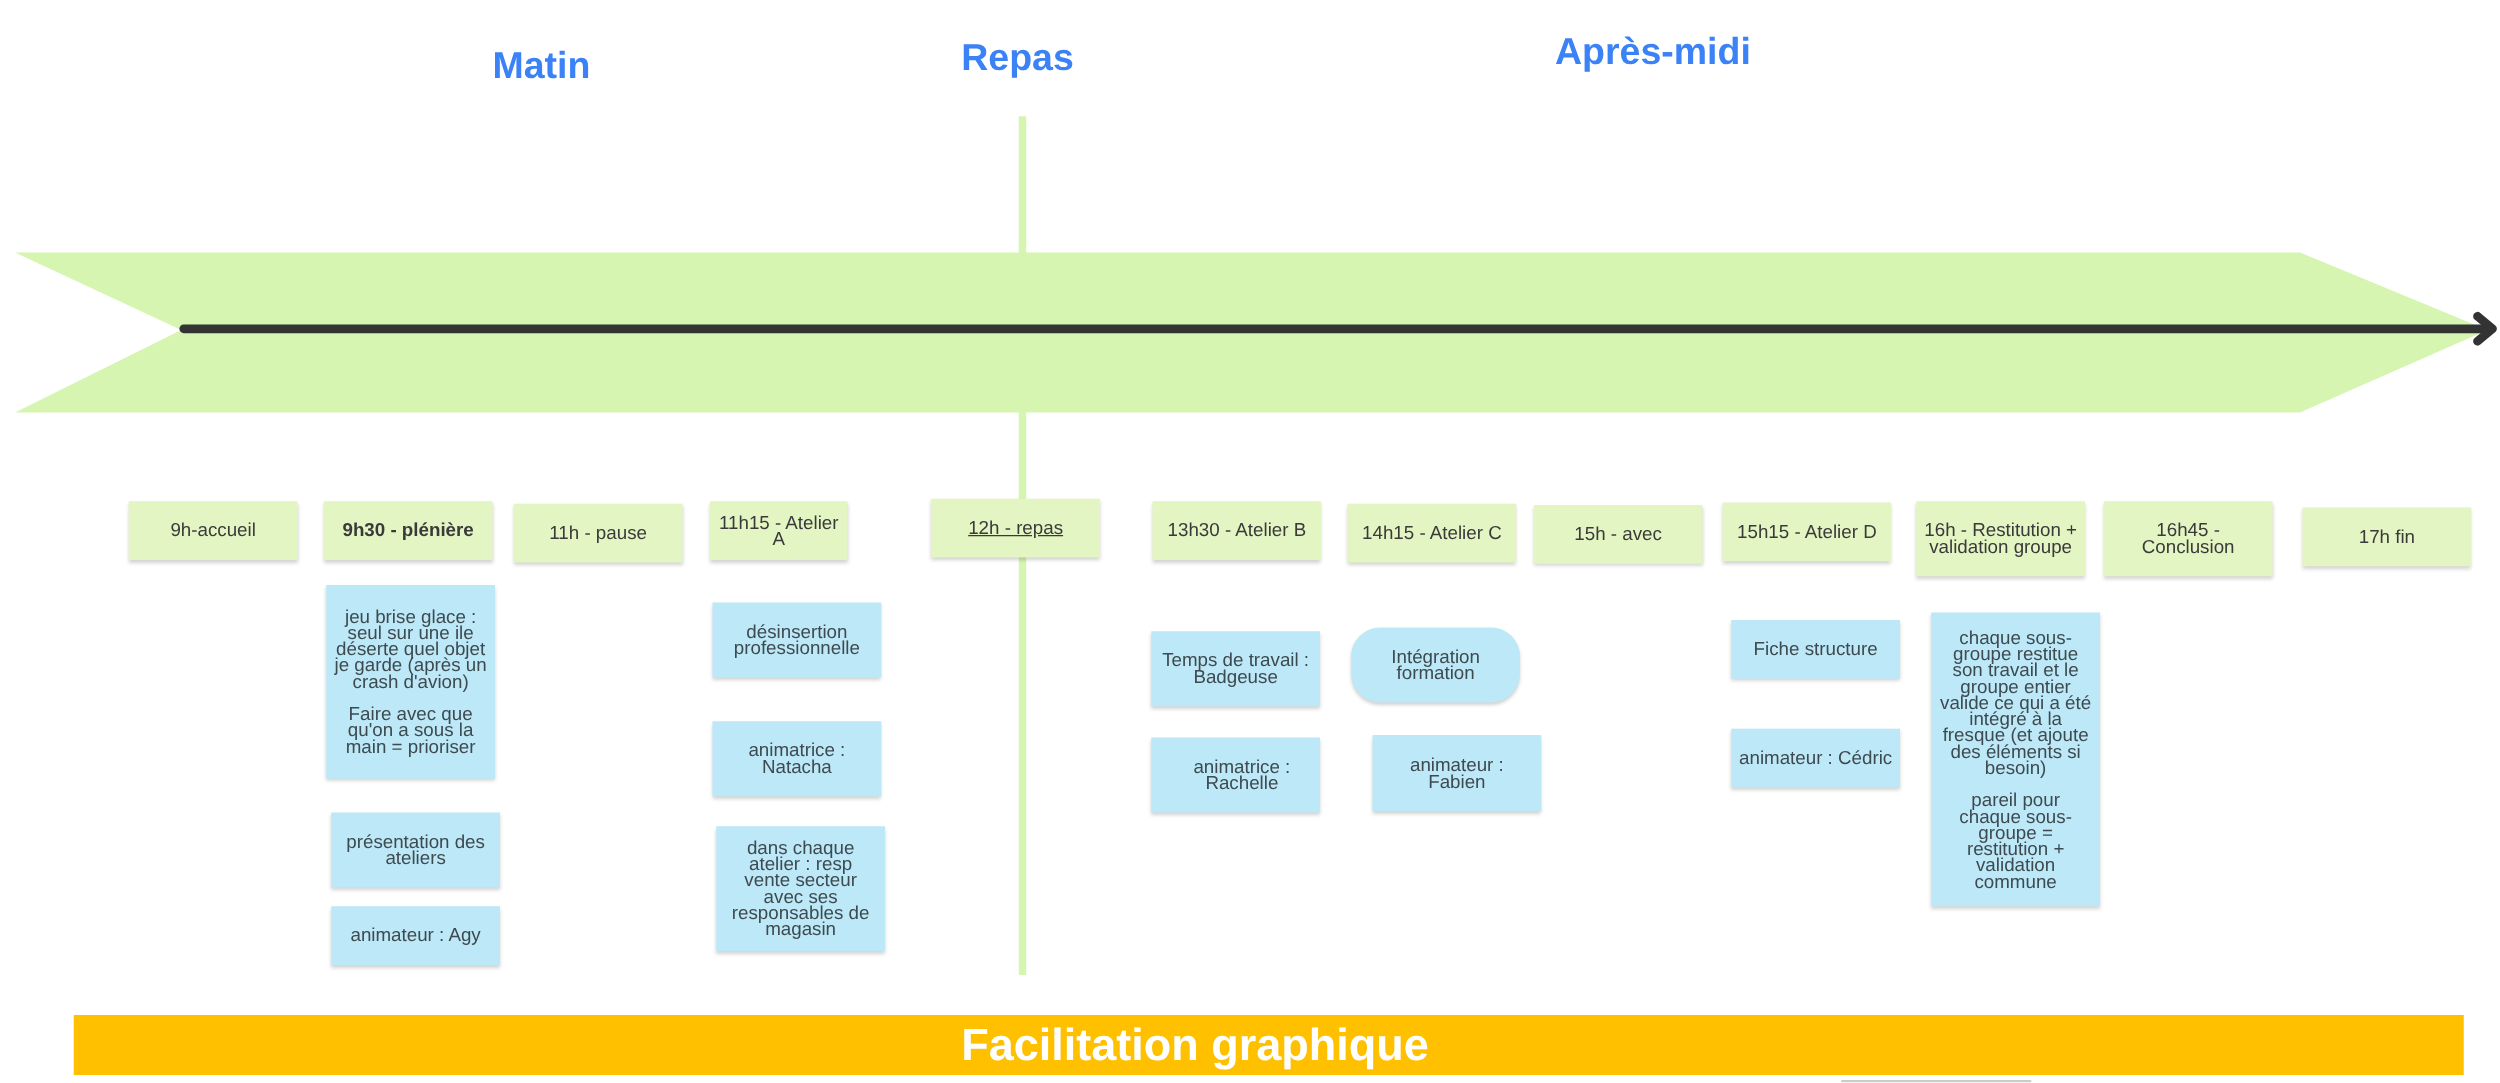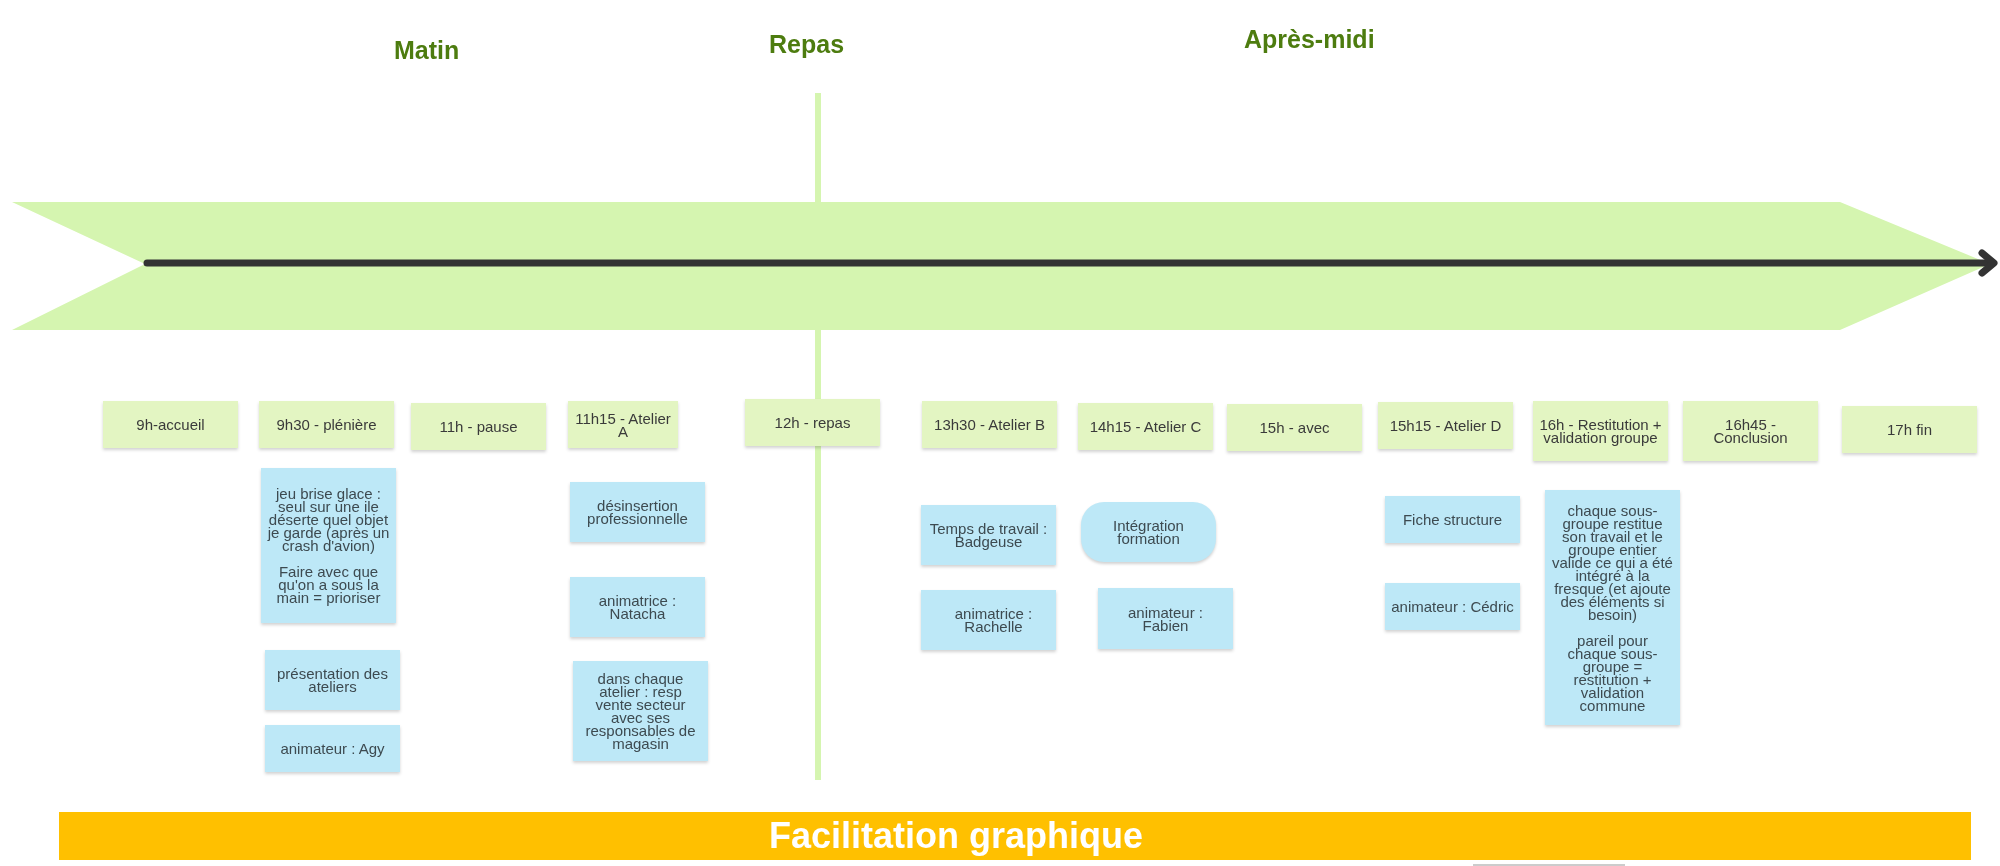--- a/index.html
+++ b/index.html
@@ -1,17 +1,17 @@
 <!DOCTYPE html>
 <html><head>
 <meta charset="utf-8">
 <style>
   html, body { margin:0; padding:0; background:#ffffff; }
   body { width:2000px; height:866px; position:relative; overflow:hidden; font-family:"Liberation Sans", sans-serif; }
-  .period { position:absolute; font-weight:bold; font-size:25px; color:#4d7c0f; white-space:nowrap; }
+  .period { position:absolute; font-weight:bold; font-size:30px; color:#3b82f6; white-space:nowrap; }
   svg.timeline { position:absolute; left:0; top:0; width:2000px; height:866px; }
   .note { position:absolute; display:flex; align-items:center; justify-content:center; text-align:center;
           font-size:15px; line-height:13px; color:#3d4a50; box-shadow:0 2px 3px rgba(0,0,0,0.18); box-sizing:border-box; padding:4px 6px; white-space:pre-line;margin-left:11px; }
   .green { background:#e3f5c2; color:#3a3a3a; }
   .blue { background:#bde8f7; }
   .banner { position:absolute; left:59px; top:812px; width:1912px; height:48px; background:#ffc000;
             display:flex; align-items:center; color:#ffffff; font-weight:bold; font-size:36px; }
   .banner span { margin-left:710px; }
   .smallbar { position:absolute; left:1473px; top:864px; width:152px; height:2px; background:#cccccc; }
 </style>
@@ -23,24 +23,24 @@
 <div class="period" style="left:1244px; top:25px;">Après-midi</div>
 
 <svg class="timeline">
   <line x1="818" y1="93" x2="818" y2="780" stroke="#d5f5b0" stroke-width="6"></line>
   <polygon points="12,202 1840,202 1990,264 1840,330 12,330 145,264" fill="#d5f5b0"></polygon>
   <line x1="147" y1="263" x2="1990" y2="263" stroke="#333333" stroke-width="7" stroke-linecap="round"></line>
   <polyline points="1982,253 1994,263 1982,273" fill="none" stroke="#333333" stroke-width="7" stroke-linecap="round" stroke-linejoin="round"></polyline>
 </svg>
 
 <div class="note green" style="left:92px; top:401px; width:135px; height:47px;">9h-accueil</div>
-<div class="note green" style="left:248px; top:401px; width:135px; height:47px;">9h30 - plénière</div>
+<div class="note green" style="left:248px; top:401px; width:135px; height:47px;font-weight:bold;">9h30 - plénière</div>
 <div class="note green" style="left:400px; top:403px; width:135px; height:47px;">11h - pause</div>
 <div class="note green" style="left:557px; top:401px; width:110px; height:47px;">11h15 - Atelier A</div>
-<div class="note green" style="left:734px; top:399px; width:135px; height:47px;">12h - repas</div>
+<div class="note green" style="left:734px; top:399px; width:135px; height:47px;text-decoration:underline;">12h - repas</div>
 <div class="note green" style="left:911px; top:401px; width:135px; height:47px;">13h30 - Atelier B</div>
 <div class="note green" style="left:1067px; top:403px; width:135px; height:47px;">14h15 - Atelier C</div>
 <div class="note green" style="left:1216px; top:404px; width:135px; height:47px;">15h - avec</div>
 <div class="note green" style="left:1367px; top:402px; width:135px; height:47px;">15h15 - Atelier D</div>
 <div class="note green" style="left:1522px; top:401px; width:135px; height:60px;">16h - Restitution + validation groupe</div>
 <div class="note green" style="left:1672px; top:401px; width:135px; height:60px;">16h45 - Conclusion</div>
 <div class="note green" style="left:1831px; top:406px; width:135px; height:47px;">17h fin</div>
 
 <div class="note blue" style="left:250px; top:468px; width:135px; height:155px;">jeu brise glace : seul sur une ile déserte quel objet je garde (après un crash d'avion)
 

